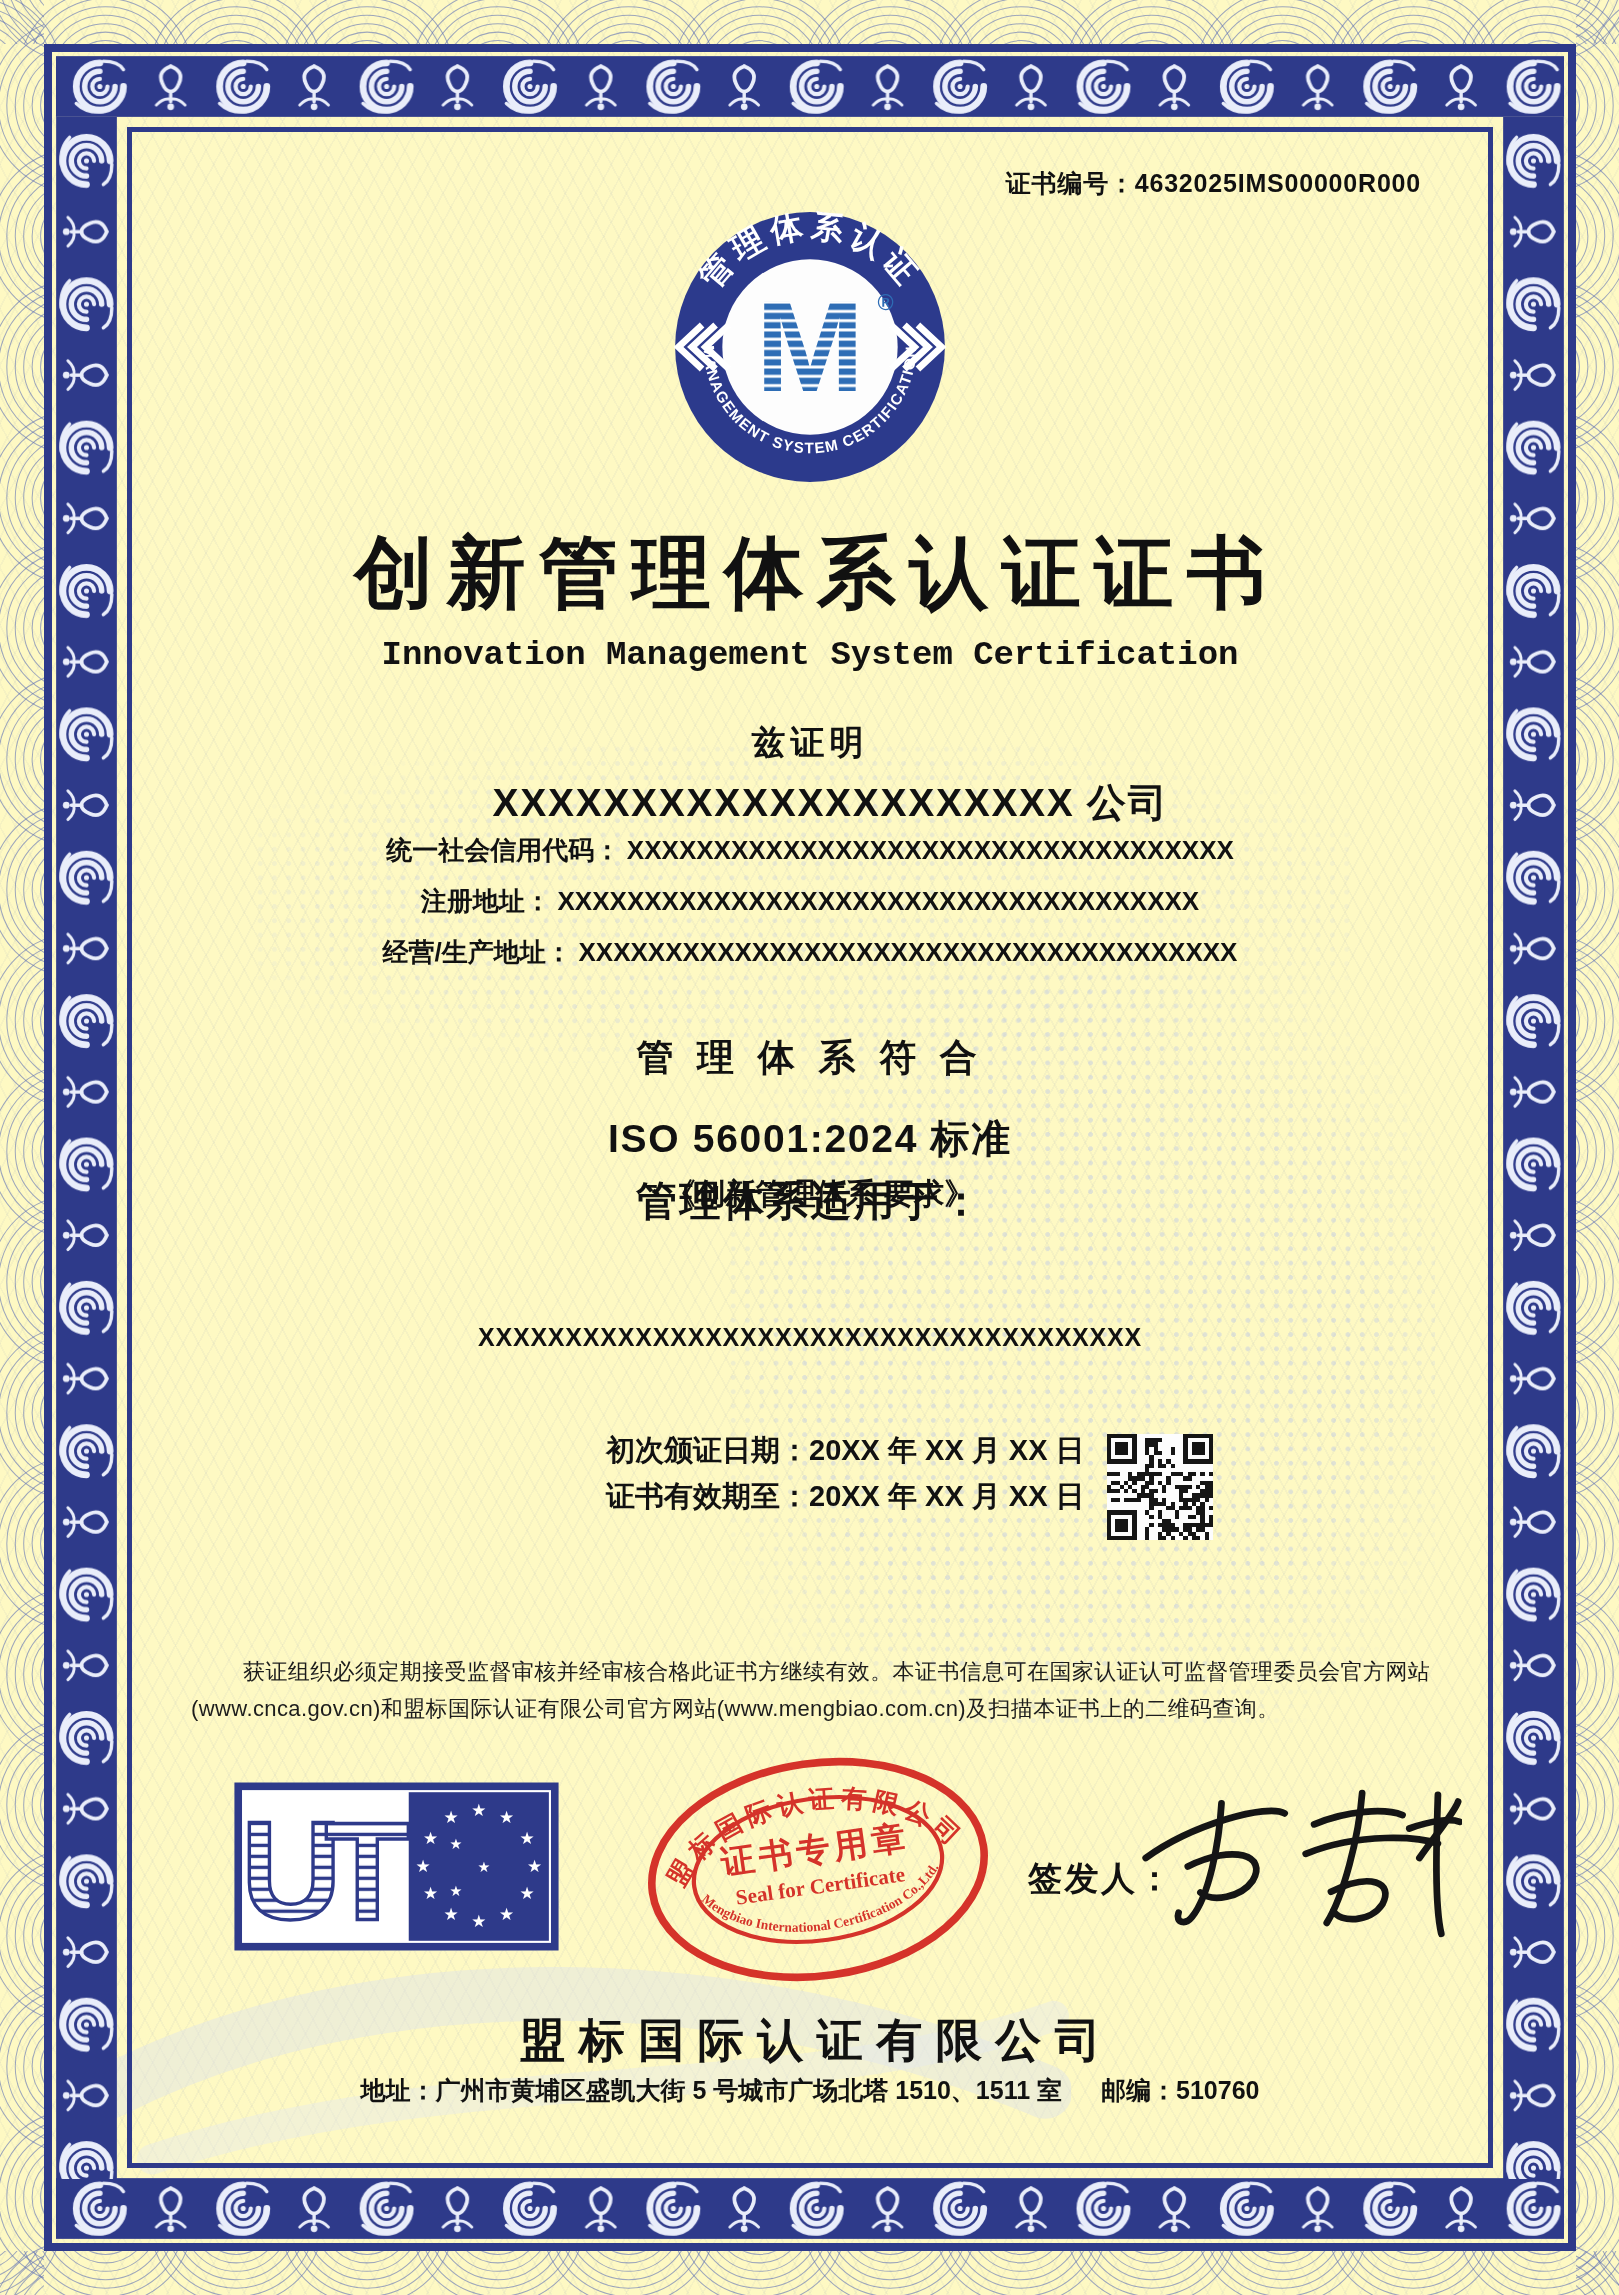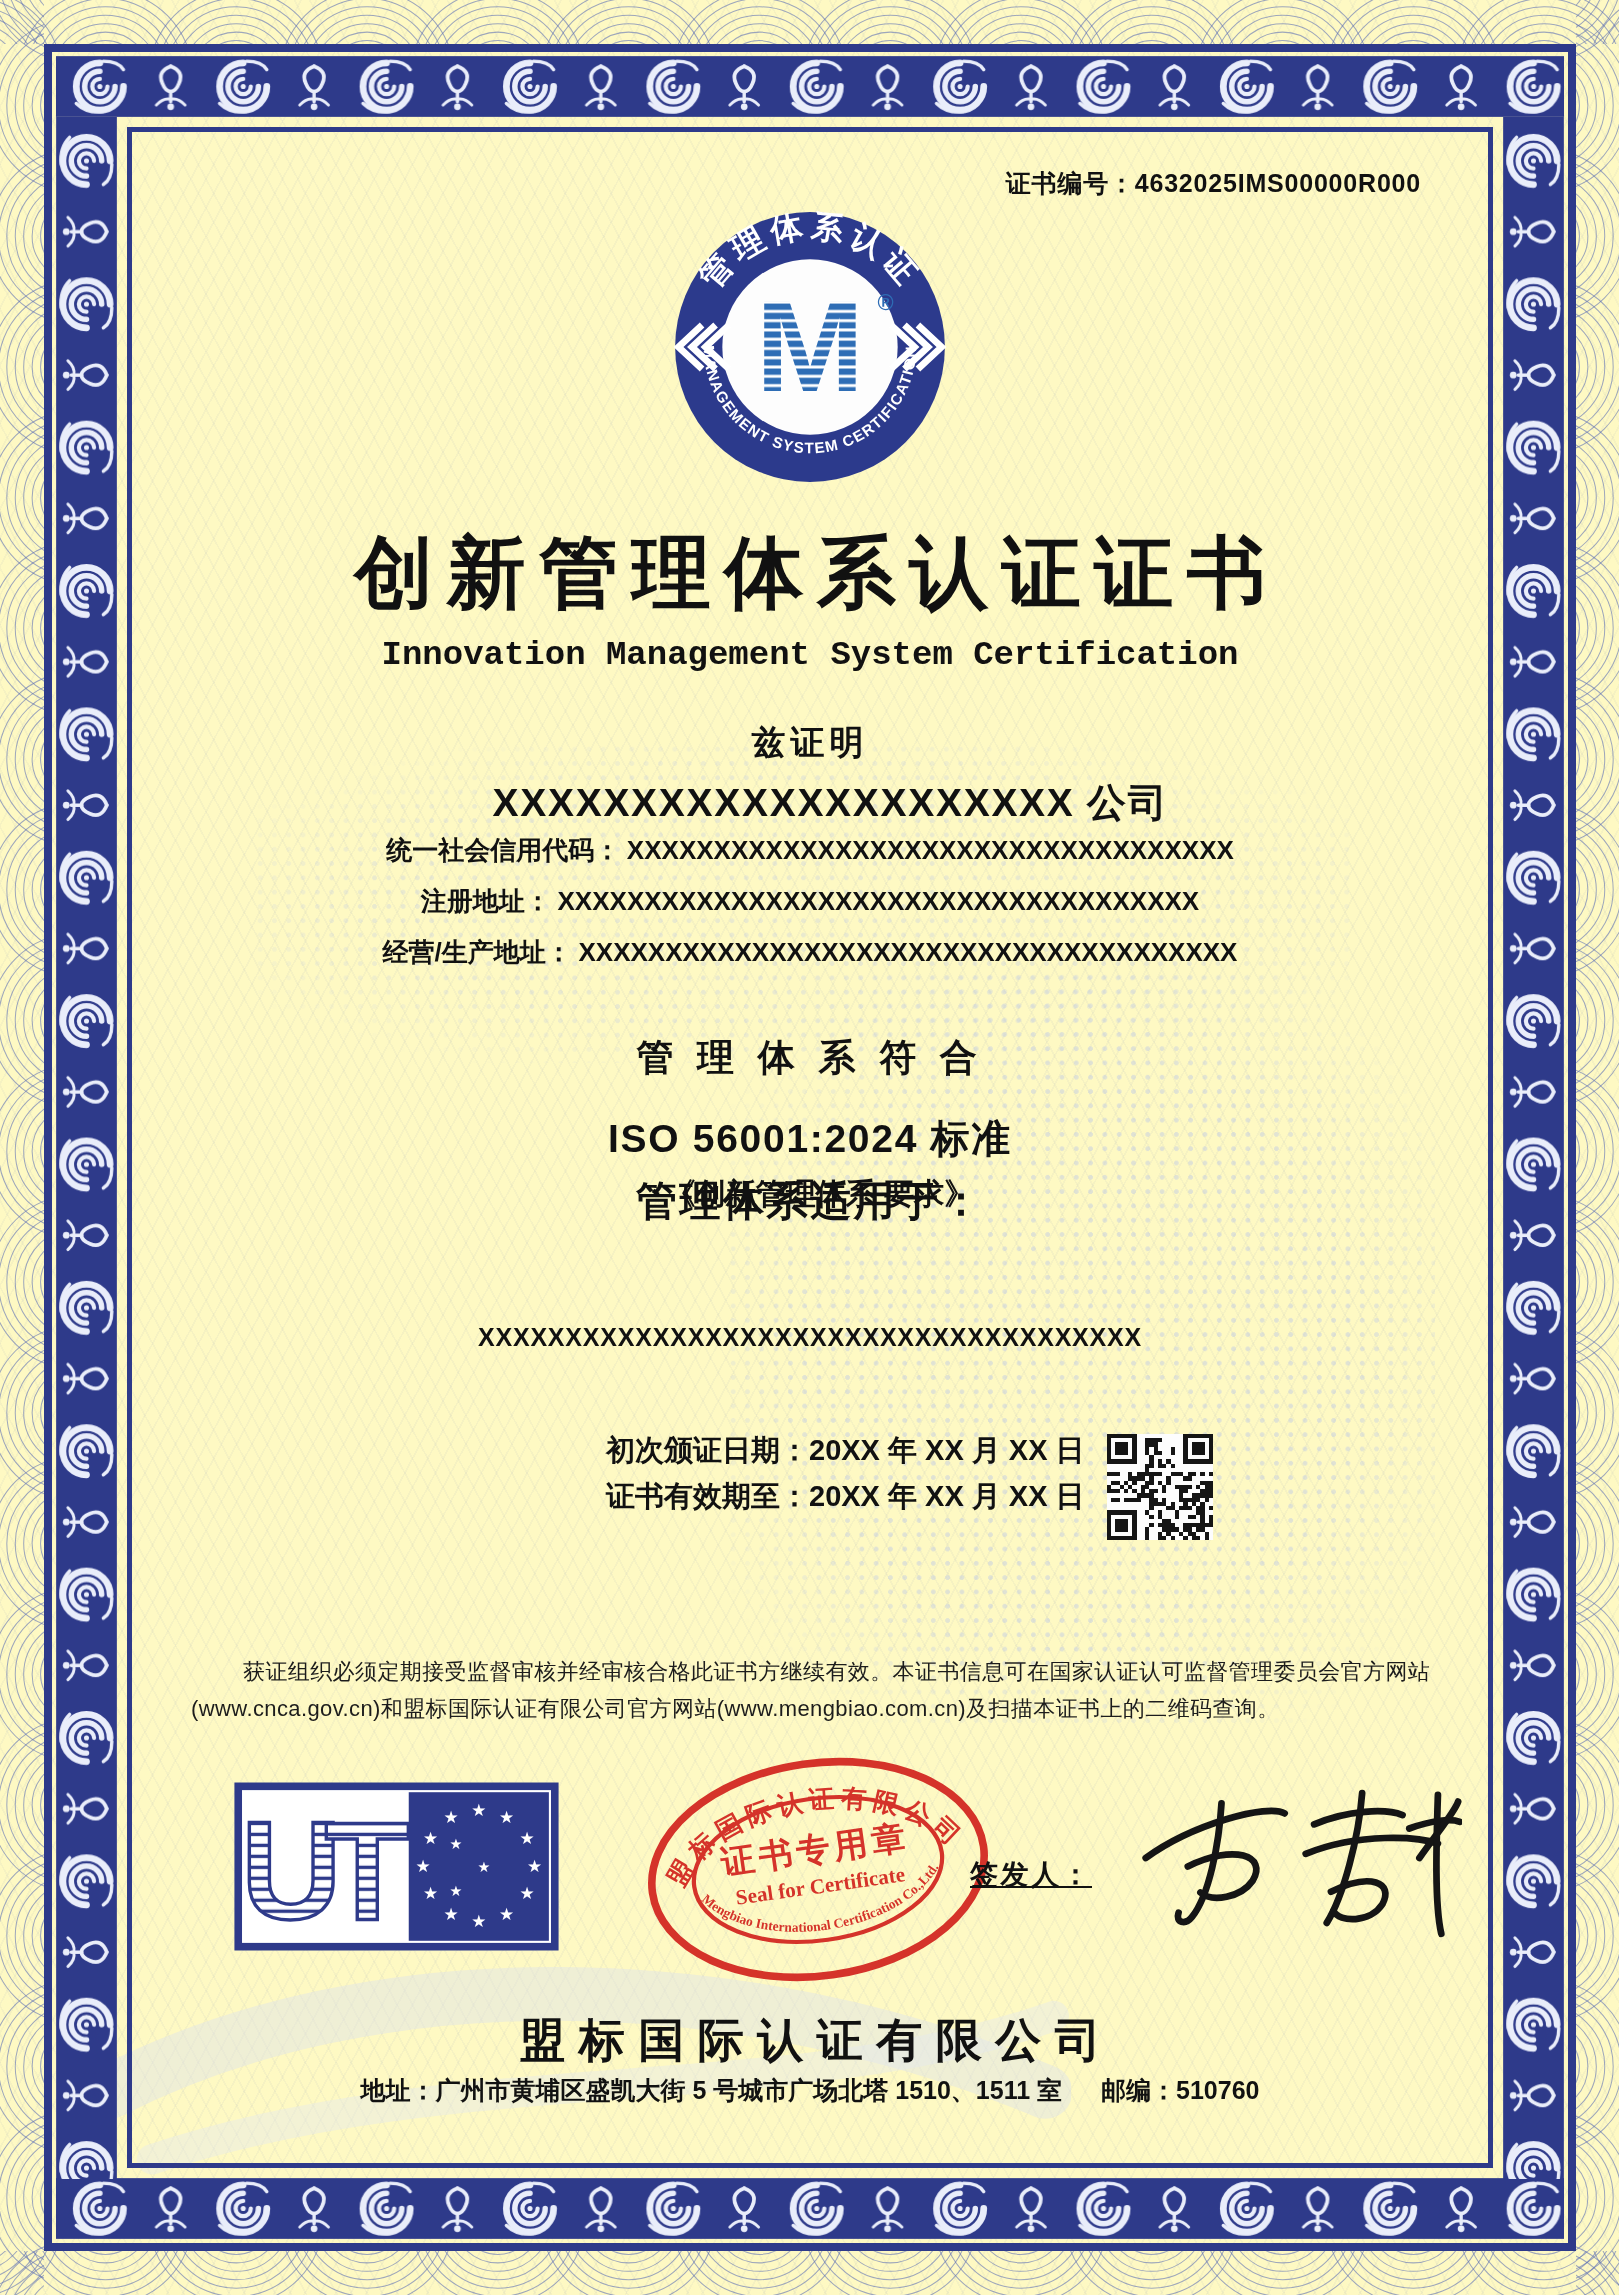--- a/index.html
+++ b/index.html
@@ -28,21 +28,21 @@
   .comp-head{top:1033px;font-size:37px;font-weight:800;letter-spacing:6.7px;}
   .standard{top:1112px;font-size:39px;font-weight:700;letter-spacing:1.7px;}
   .std-name{top:1174px;font-size:30px;font-weight:700;padding-left:20px;}
   .scope-head{top:1174px;font-size:41px;font-weight:700;letter-spacing:2.5px;}
   .scope-val{top:1323px;font-size:25px;font-weight:700;letter-spacing:0.8px;}
   .dates{position:absolute;left:606px;top:1427px;z-index:3;font-size:29px;font-weight:700;line-height:46px;}
   .note{position:absolute;z-index:3;font-size:22px;font-weight:400;color:#1c1c1c;letter-spacing:0.4px;}
   .issuer-name{top:2010px;font-family:"Liberation Serif","DejaVu Serif",serif;font-size:46px;font-weight:700;letter-spacing:13.5px;text-indent:13.5px;}
   .addr{top:2074px;font-size:25px;font-weight:600;}
   .addr .post{margin-left:39px;}
-  .signer{position:absolute;left:970px;top:1856px;z-index:3;font-size:28px;font-weight:700;letter-spacing:2.5px;text-decoration:underline;}
+  .signer{position:absolute;left:1028px;top:1856px;z-index:3;font-size:34px;font-weight:700;letter-spacing:2.5px;}
   .dots{position:absolute;z-index:1;pointer-events:none;
     background-image:radial-gradient(circle,#c3cde3 2.1px, rgba(195,205,227,0) 2.5px);
     background-size:14.3px 14.3px;
     -webkit-mask-image:radial-gradient(ellipse at center, #000 55%, transparent 85%);
     mask-image:radial-gradient(ellipse at center, #000 55%, transparent 85%);}
   .seal{position:absolute;left:639px;top:1753px;z-index:3;transform:rotate(-8deg);transform-origin:center;opacity:.93;}
 </style>
 </head>
 <body>
 

